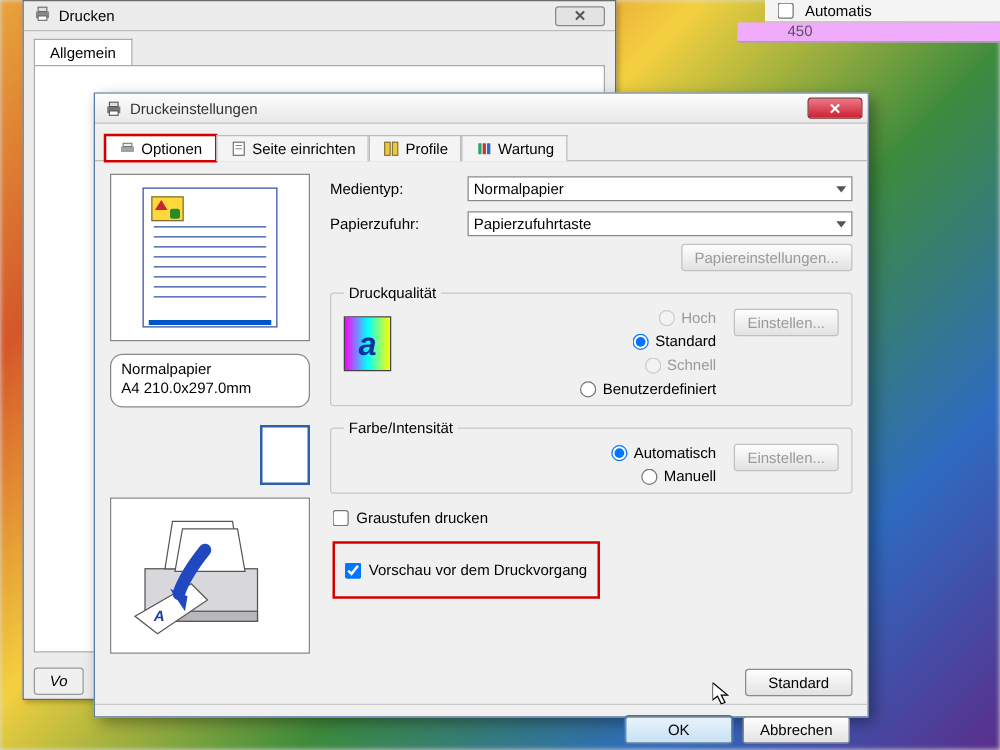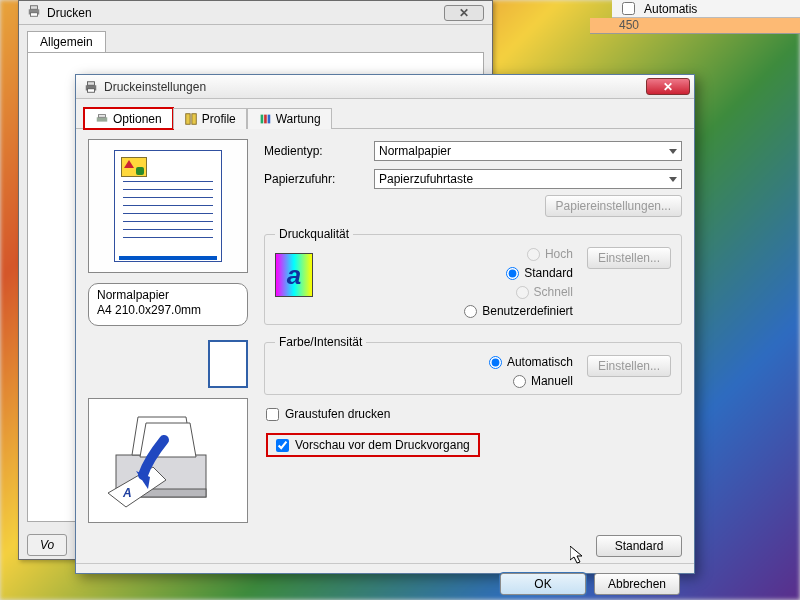--- a/index.html
+++ b/index.html
@@ -59,30 +59,30 @@
   .quality-body { display:flex; gap:14px; align-items:flex-start;}
   .qicon { width:38px; height:44px; margin-top:6px; background:linear-gradient(90deg,#f0f,#0ff,#ff0); border:1px solid #444; display:flex; align-items:center; justify-content:center; color:#1030a0; font-style:italic; font-size:26px; font-weight:bold;}
   .radios { display:flex; flex-direction:column; gap:5px; flex:1;align-items:flex-end;}
   .radios label { display:flex; align-items:center; gap:5px;}
   .radios input[type=radio]{margin:0;}
   .radio-disabled { color:#9a9a9a;}
   .fsright { display:flex; align-items:flex-start; }
 
   .chk-row { display:flex; align-items:center; gap:6px; padding:4px 2px;}
   .chk-row input{margin:0;}
-  .hl-red-box { border:2px solid #d40000; padding:3px 8px; display:inline-flex; align-items:flex-end; gap:6px;}
+  .hl-red-box { border:2px solid #d40000; padding:14px 8px; display:inline-flex; align-items:flex-end; gap:6px;}
 
   .std-row { display:flex; justify-content:flex-end; padding:6px 12px 0 0;}
   .footer { height:40px; border-top:1px solid #c8c8c8; display:flex; justify-content:flex-end; align-items:center; gap:8px; padding:0 14px; margin-top:6px;}
   .btn.ok { outline:1px solid #3a74b5; background:linear-gradient(#e8f3fb,#c7e1f4); width:86px;}
   .btn.wide { width:86px;}
   .cursor { position:absolute; width:16px; height:20px; }
 
   .topbar { position:absolute; top:0; right:0; height:18px; width:188px; background:#f4f4f4; border-bottom:1px solid #bbb; display:flex; align-items:center; padding:0 6px; gap:6px;}
-  .ruler { position:absolute; top:18px; right:0; width:210px; height:16px; background:#fdba74; border-bottom:1px solid #999; font-size:9px; color:#555; padding-left:29px;}
+  .ruler { position:absolute; top:18px; right:0; width:210px; height:16px; background:#f0abfc; border-bottom:1px solid #999; font-size:9px; color:#555; padding-left:40px;}
 </style>
 </head>
 <body>
 
 <div class="bgphoto"></div>
 
 <div class="topbar">
   <input type="checkbox" style="">
   <span>Automatis</span>
 </div>
@@ -120,20 +120,28 @@
     <div class="close">✕</div>
   </div>
 
   <div class="tabs">
     <div class="tab active-hl hl-red">
       <span class="ic"><svg width="14" height="14" viewBox="0 0 16 16">
             <rect x="2" y="6" width="12" height="5" fill="#9a9"></rect>
             <rect x="4" y="3" width="8" height="3" fill="#eee" stroke="#777"></rect>
           </svg></span>
       <span>Optionen</span>
+    </div>
+    <div class="tab">
+      <span class="ic"><svg width="14" height="14" viewBox="0 0 16 16">
+            <rect x="3" y="2" width="10" height="12" fill="#fff" stroke="#666"></rect>
+            <line x1="5" y1="5" x2="11" y2="5" stroke="#888"></line>
+            <line x1="5" y1="8" x2="11" y2="8" stroke="#888"></line>
+          </svg></span>
+      <span>Seite einrichten</span>
     </div>
     <div class="tab">
       <span class="ic"><svg width="14" height="14" viewBox="0 0 16 16">
             <rect x="2" y="2" width="5" height="12" fill="#e7c84a" stroke="#806820"></rect>
             <rect x="9" y="2" width="5" height="12" fill="#e7c84a" stroke="#806820"></rect>
           </svg></span>
       <span>Profile</span>
     </div>
     <div class="tab">
       <span class="ic"><svg width="14" height="14" viewBox="0 0 16 16">

